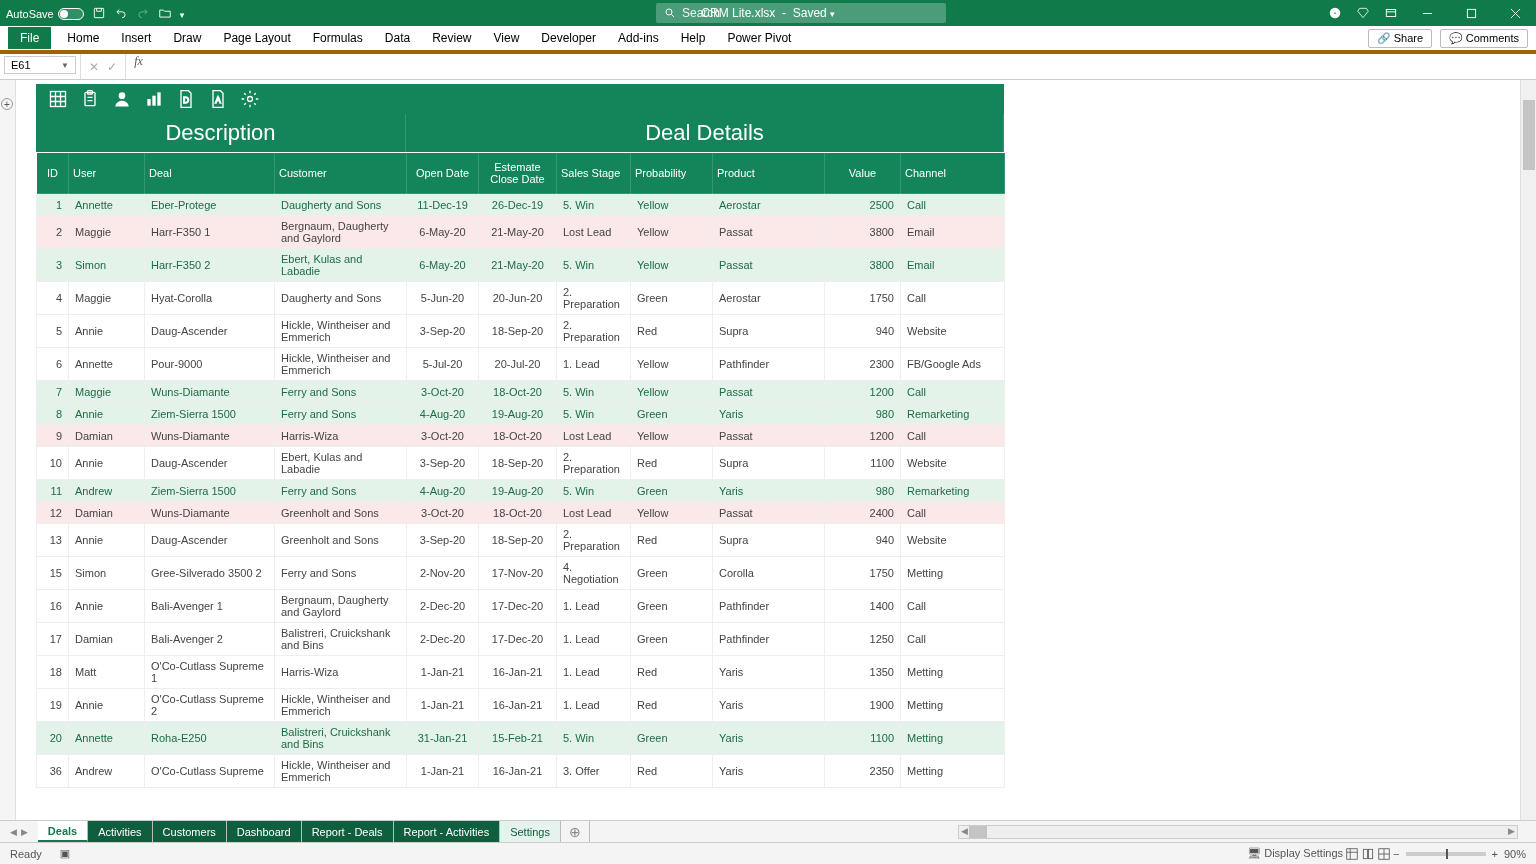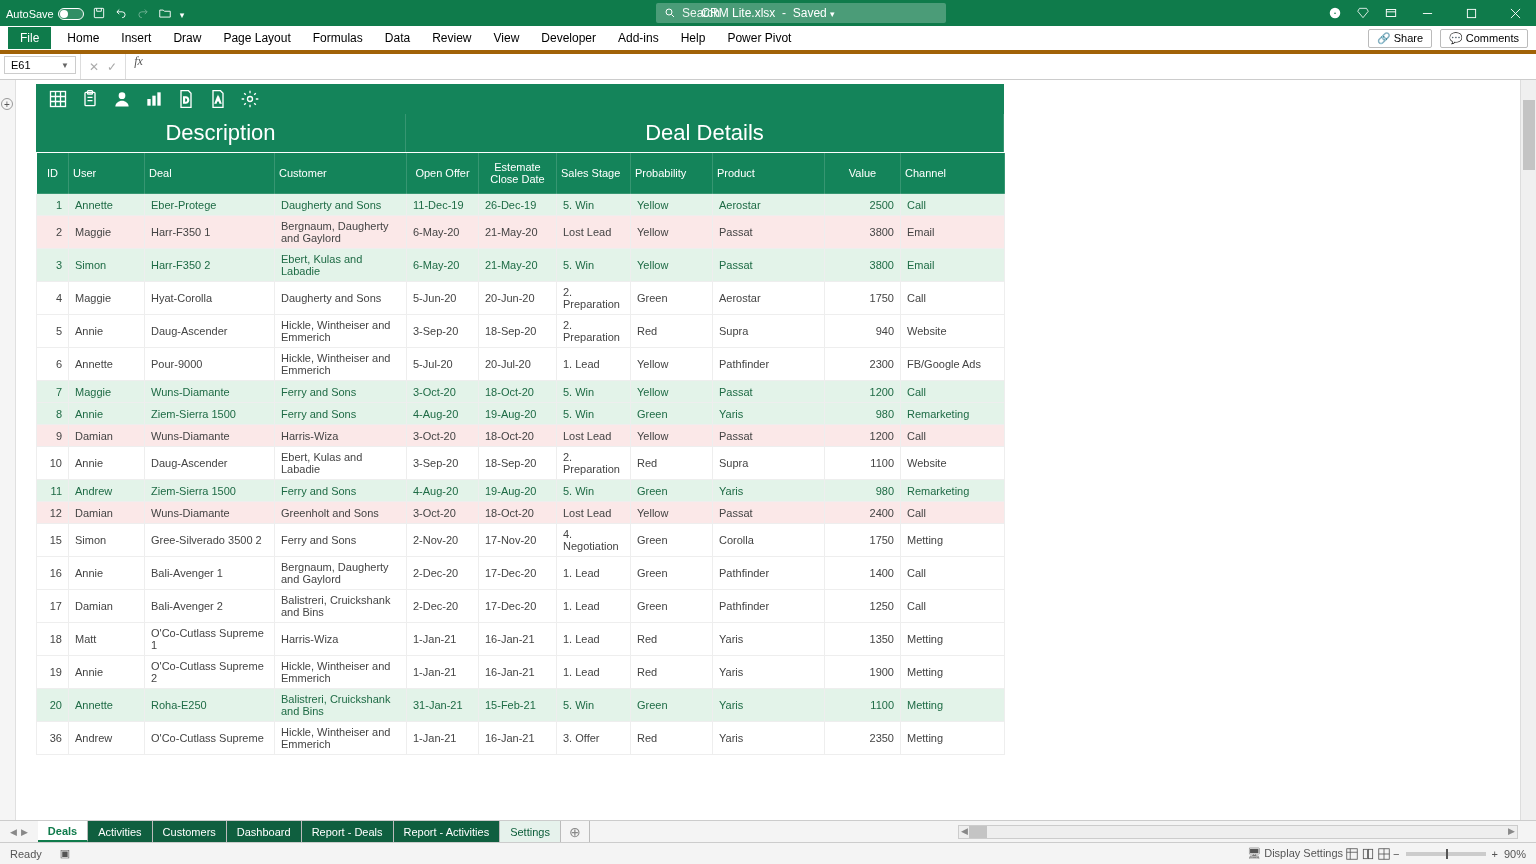--- a/index.html
+++ b/index.html
@@ -102,21 +102,21 @@
   table.data th{
     background:var(--head-green);color:#fff;font-weight:400;font-size:11px;
     padding:8px 4px;text-align:left;border:1px solid rgba(255,255,255,.15);
     height:36px;
   }
   table.data th.center{text-align:center;}
   table.data td{
     padding:4px 6px;border:1px solid #eee;color:#444;height:22px;vertical-align:middle;
   }
   table.data td.num{text-align:right;}
-  table.data td.ctr{}
+  table.data td.ctr{text-align:center;}
   tr.green td{background:var(--row-green);color:#1e6b45;}
   tr.pink td{background:var(--row-pink);}
   tr.white td{background:var(--row-white);}
   
   col.c-id{width:32px;}
   col.c-user{width:76px;}
   col.c-deal{width:130px;}
   col.c-cust{width:132px;}
   col.c-open{width:72px;}
   col.c-est{width:78px;}
@@ -338,21 +338,21 @@
         <col class="c-prod">
           <col class="c-val">
           <col class="c-chan">
       </colgroup>
       <thead>
         <tr>
           <th class="center">ID</th>
           <th>User</th>
           <th>Deal</th>
           <th>Customer</th>
-          <th class="center">Open Offer</th>
+          <th class="center">Open Date</th>
           <th class="center">Estemate Close Date</th>
           <th>Sales Stage</th>
           <th>Probability</th>
           <th>Product</th>
           <th class="center">Value</th>
           <th>Channel</th>
         </tr>
       </thead>
       <tbody id="tbody">
           <tr class="green">
@@ -505,20 +505,33 @@
             <td>Greenholt and Sons</td>
             <td class="ctr">3-Oct-20</td>
             <td class="ctr">18-Oct-20</td>
             <td>Lost Lead</td>
             <td>Yellow</td>
             <td>Passat</td>
             <td class="num">2400</td>
             <td>Call</td>
           </tr>
           <tr class="white">
+            <td class="num">13</td>
+            <td>Annie</td>
+            <td>Daug-Ascender</td>
+            <td>Greenholt and Sons</td>
+            <td class="ctr">3-Sep-20</td>
+            <td class="ctr">18-Sep-20</td>
+            <td>2. Preparation</td>
+            <td>Red</td>
+            <td>Supra</td>
+            <td class="num">940</td>
+            <td>Website</td>
+          </tr>
+          <tr class="white">
             <td class="num">15</td>
             <td>Simon</td>
             <td>Gree-Silverado 3500 2</td>
             <td>Ferry and Sons</td>
             <td class="ctr">2-Nov-20</td>
             <td class="ctr">17-Nov-20</td>
             <td>4. Negotiation</td>
             <td>Green</td>
             <td>Corolla</td>
             <td class="num">1750</td>

